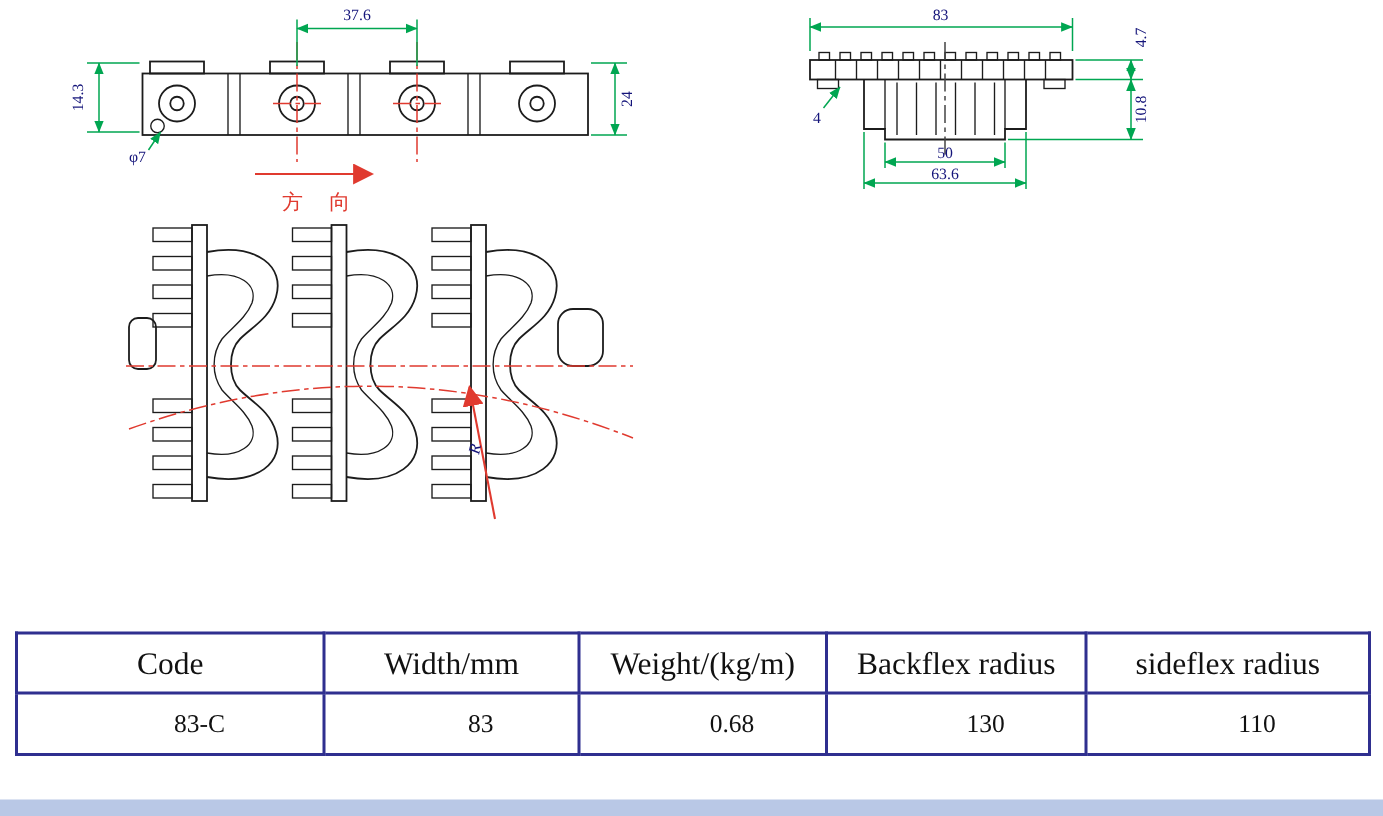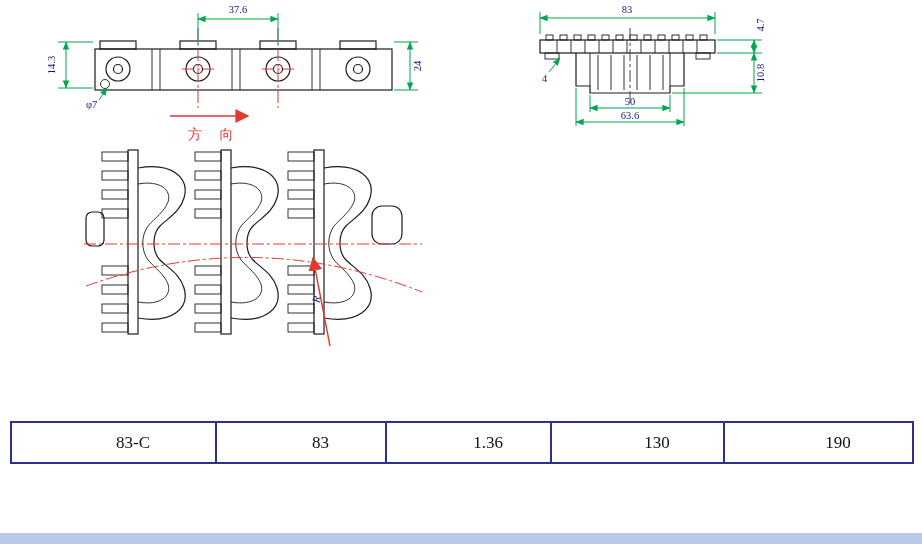--- a/index.html
+++ b/index.html
@@ -242,26 +242,33 @@
 
 <table class="spec-table">
   <colgroup>
     <col style="width:205px">
       <col style="width:170px">
       <col style="width:165px">
       <col style="width:173px">
       <col style="width:189px">
   </colgroup>
   <tbody>
+      <tr>
+    <th>Code</th>
+    <th>Width/mm</th>
+    <th>Weight/(kg/m)</th>
+    <th>Backflex radius</th>
+    <th>sideflex radius</th>
+  </tr>
   <tr>
     <td>83-C</td>
     <td>83</td>
-    <td>1.36</td>
+    <td>0.68</td>
     <td>130</td>
-    <td>190</td>
+    <td>110</td>
   </tr>
 </tbody>
   </table>
 
 <div class="bottom-strip"></div>
 
 
 
 
 </body></html>

